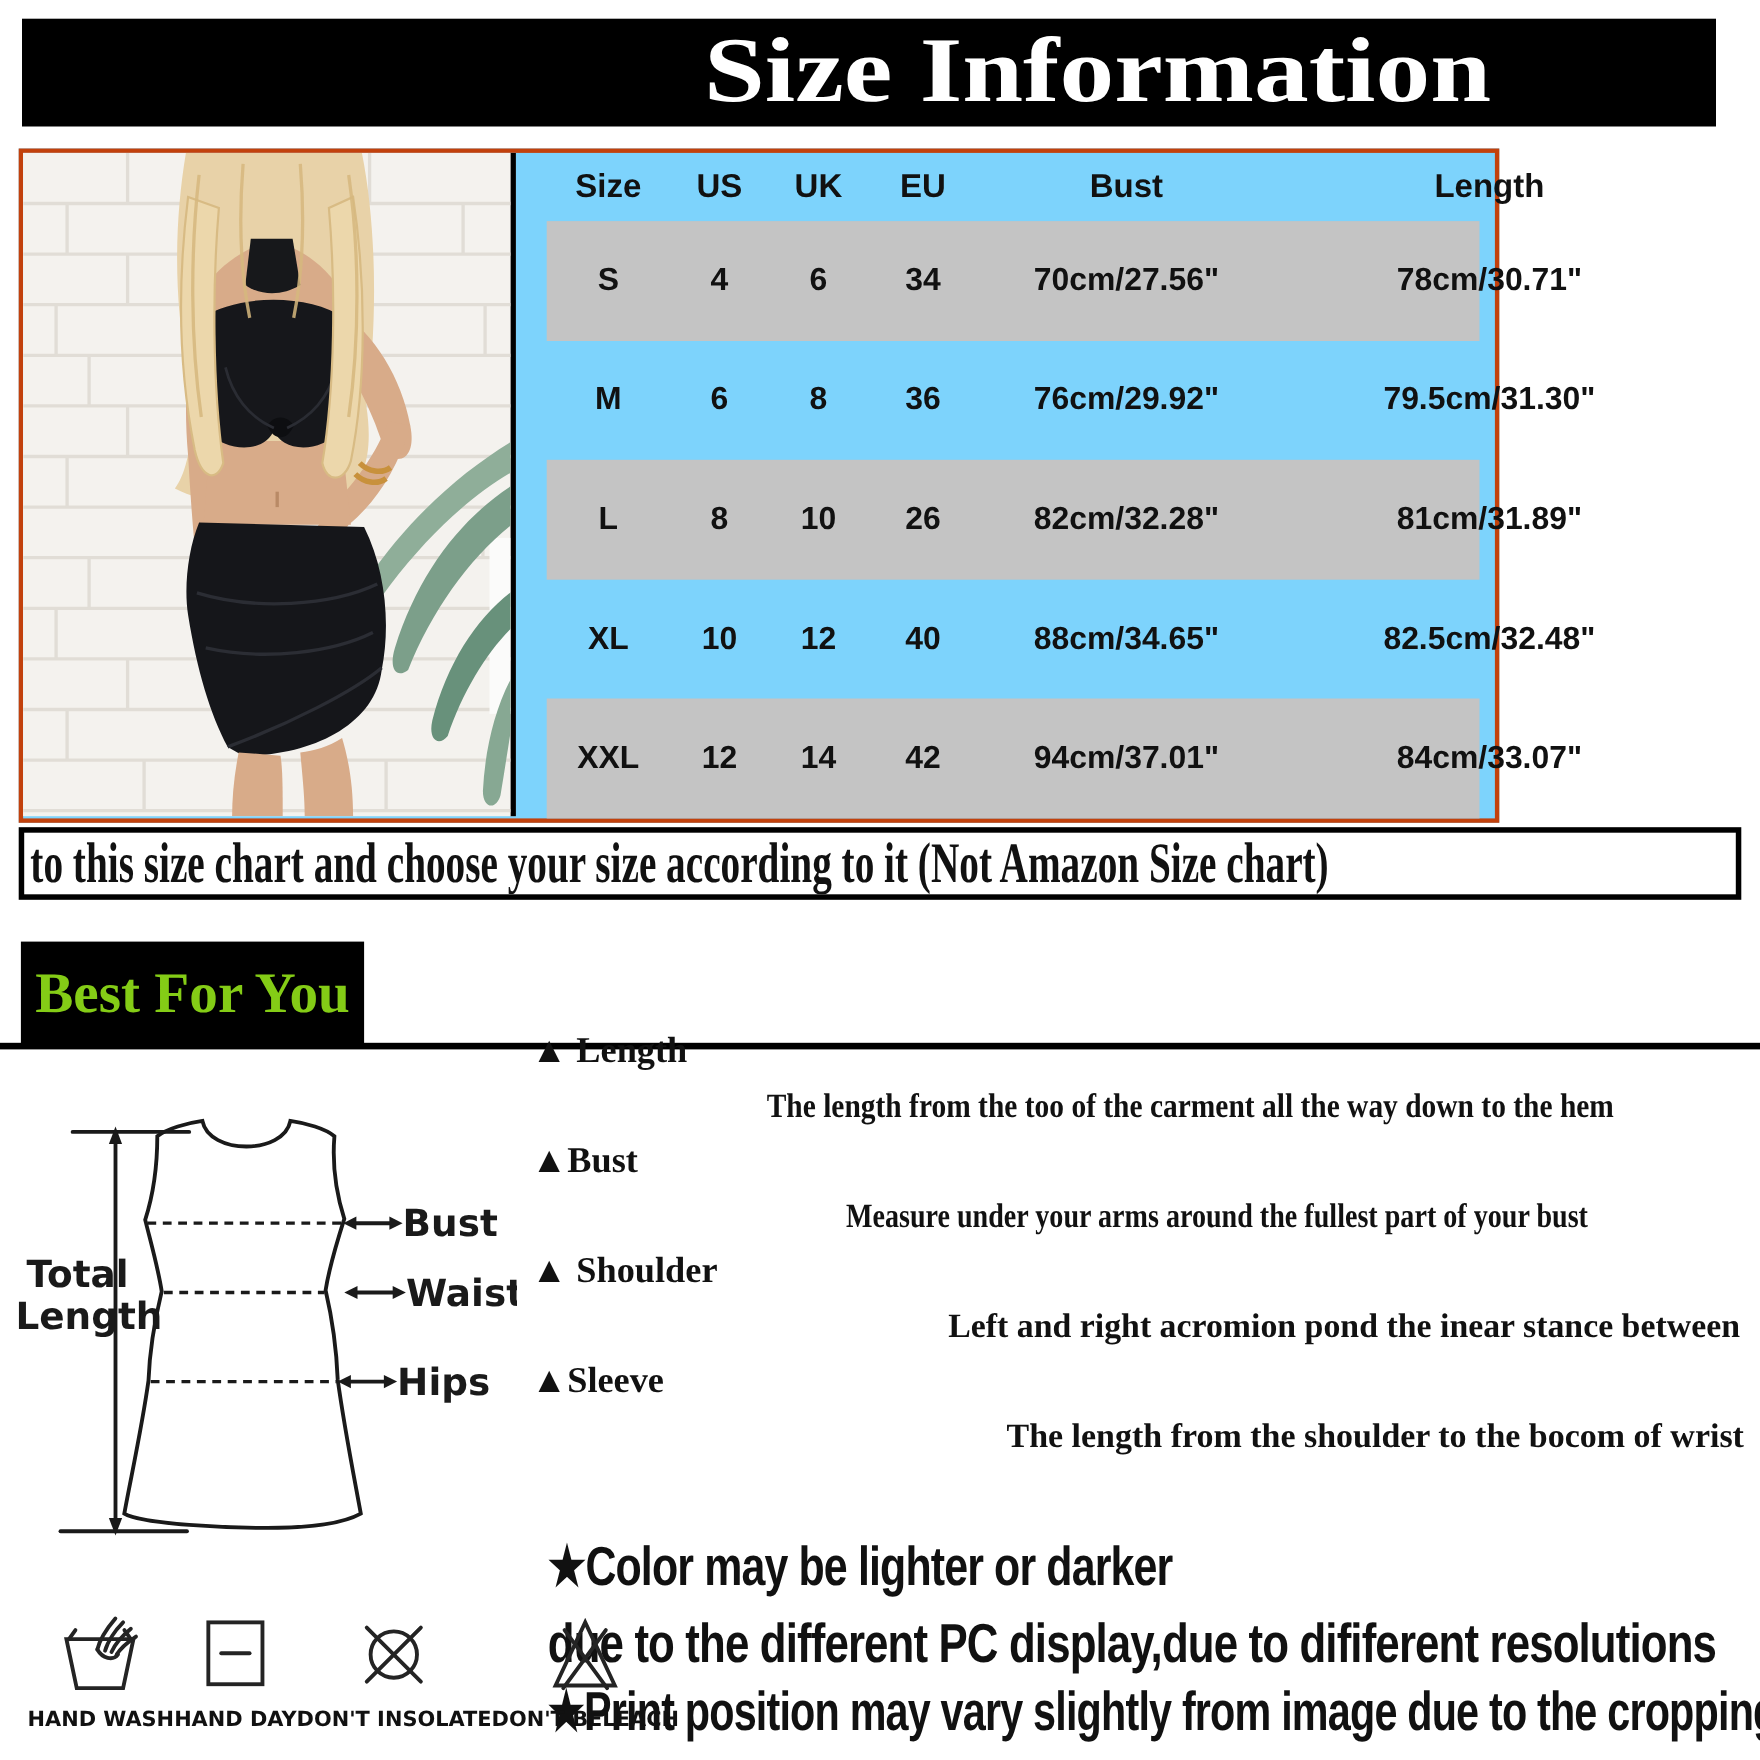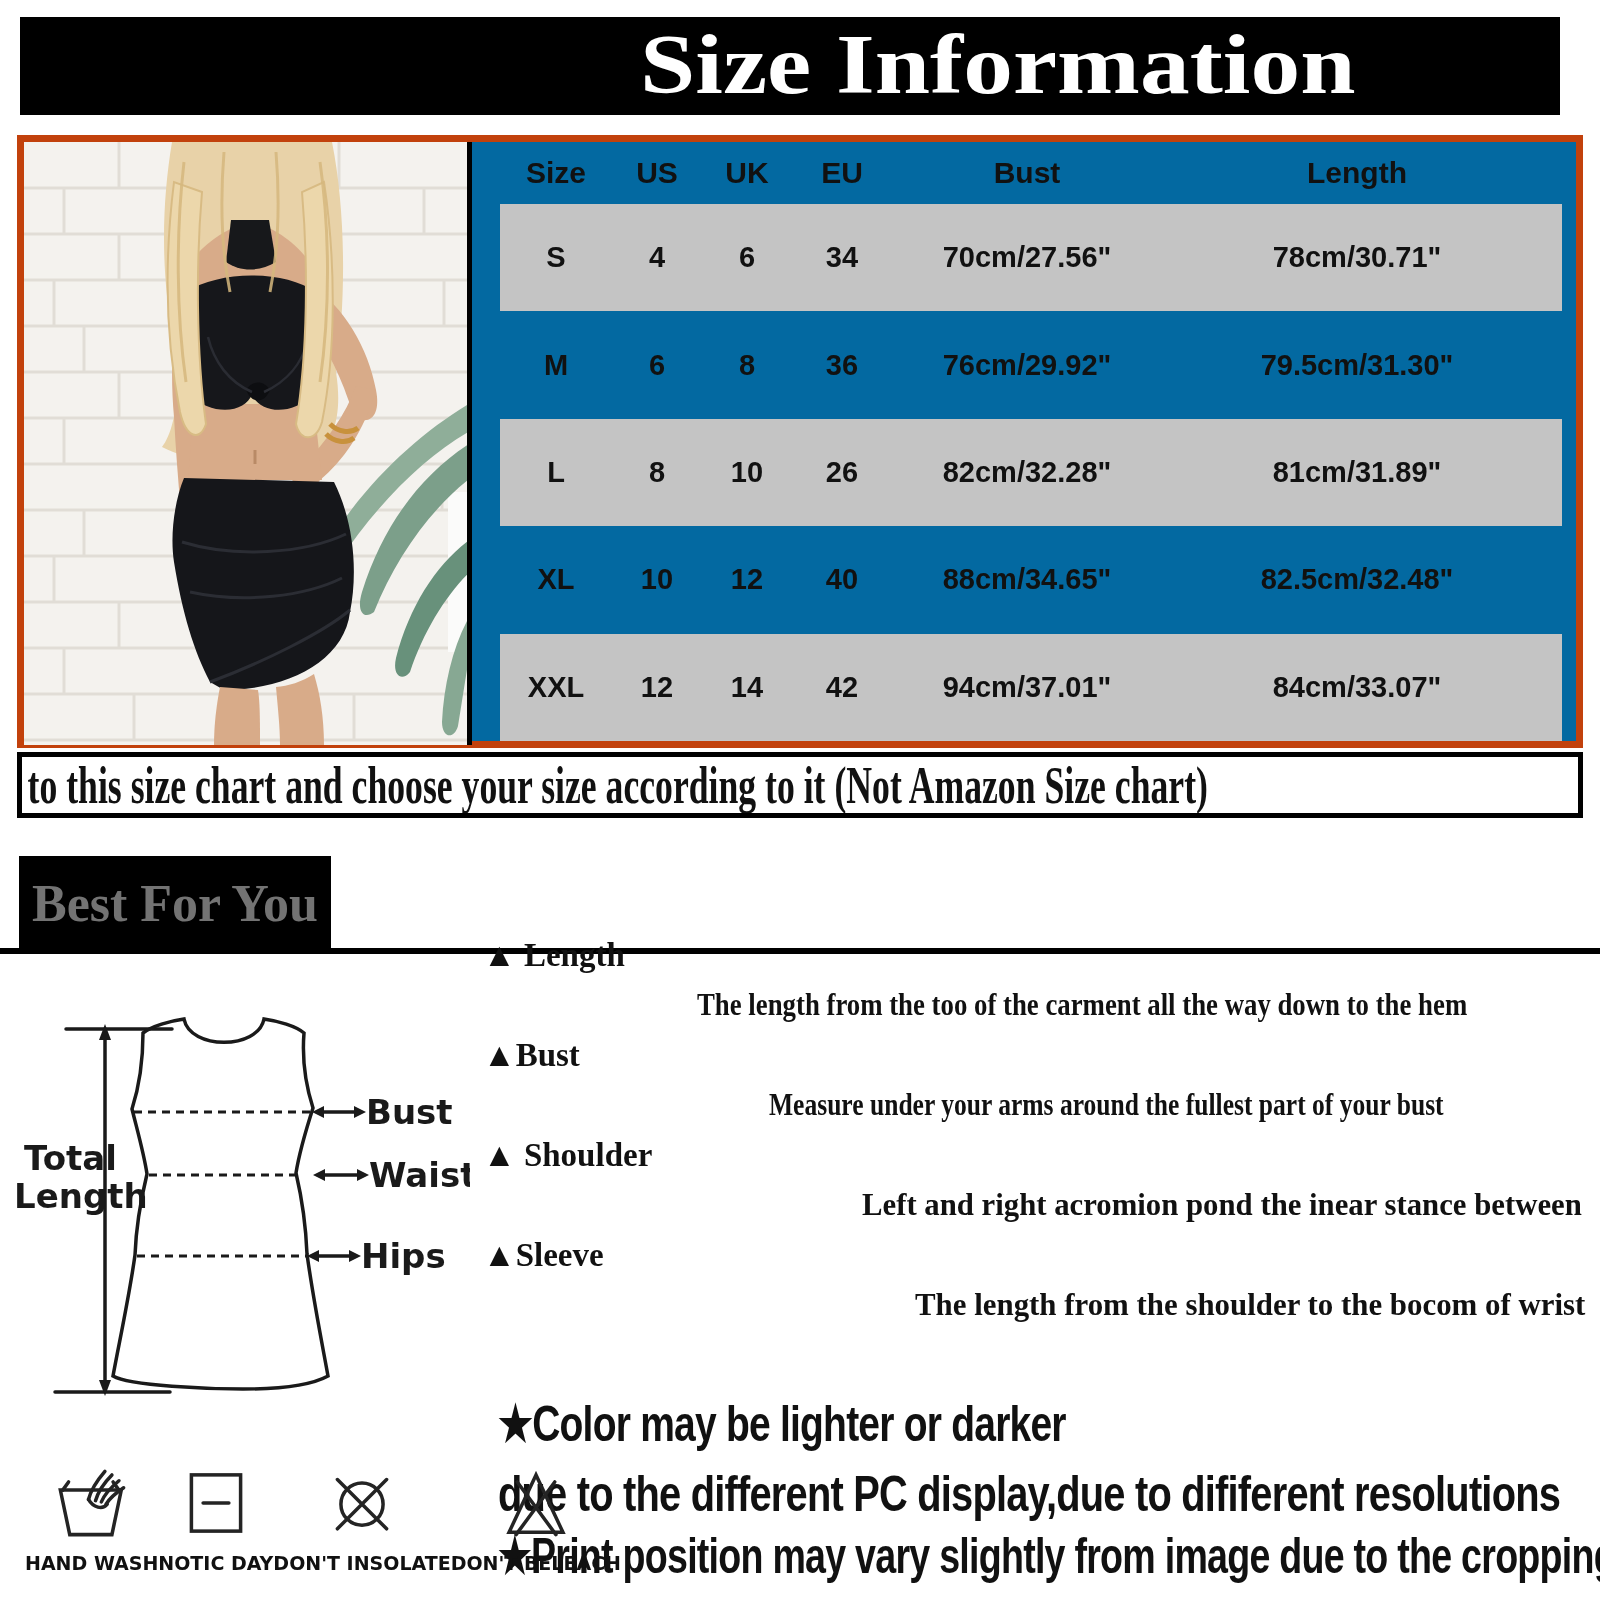--- a/index.html
+++ b/index.html
@@ -6,38 +6,38 @@
   #stage{position:relative;width:1600px;height:1600px;background:#fff;overflow:hidden;
          font-family:"Liberation Sans",sans-serif;color:#111;}
   .abs{position:absolute;}
 
   
   .banner{left:20px;top:17px;width:1540px;height:98px;background:var(--banner,#000);}
   .banner .title{position:absolute;left:620px;top:0;height:98px;line-height:96px;color:#fff;
     font-family:"Liberation Serif",serif;font-weight:bold;font-size:84px;white-space:nowrap;}
 
   
-  .content-box{left:17px;top:135px;width:1566px;height:613px;border:7px solid #c2410c;box-sizing:border-box;background:#0369a1;}
+  .content-box{left:17px;top:135px;width:1346px;height:613px;border:4px solid #c2410c;box-sizing:border-box;background:#7dd3fc;}
   .photo{position:absolute;left:0;top:0;width:443px;height:603px;border-right:5px solid #000;box-sizing:content-box;overflow:hidden;background:#f4f2ee;}
   .table-region{position:absolute;left:448px;top:0;right:0;bottom:0;display:flex;flex-direction:column;}
   .trow{position:relative;display:grid;grid-template-columns:112px 90px 90px 100px 270px 390px;
         padding-left:28px;align-items:center;flex:1;}
   .trow.thead{flex:none;height:62px;}
   .trow.stripe::before{content:'';position:absolute;left:28px;right:14px;top:0;bottom:0;background:var(--stripe,#c4c4c4);}
   .tcell,.thcell{position:relative;text-align:center;font-weight:bold;font-size:29px;white-space:nowrap;}
   .thcell{font-size:30px;}
 
   
   .notice-box{left:17px;top:752px;width:1566px;height:66px;border:5px solid #000;box-sizing:border-box;
     display:flex;align-items:center;justify-content:center;overflow:hidden;}
   .notice-text{font-family:"Liberation Serif",serif;font-weight:bold;font-size:52px;white-space:nowrap;}
 
   
   .badge{left:19px;top:856px;width:312px;height:94px;background:#000;display:flex;align-items:center;justify-content:center;}
-  .badge span{color:#737373;font-family:"Liberation Serif",serif;font-weight:bold;font-size:52px;white-space:nowrap;}
+  .badge span{color:#84cc16;font-family:"Liberation Serif",serif;font-weight:bold;font-size:52px;white-space:nowrap;}
   .rule{left:0;top:948px;width:1600px;height:6px;background:#000;}
 
   
   .diagram{left:0;top:958px;width:470px;height:495px;}
 
   
   .notes{left:483px;top:930px;width:1105px;}
   .nline{height:50px;line-height:50px;font-family:"Liberation Serif",serif;font-weight:bold;white-space:nowrap;}
   .nh{font-size:33px;}
   .nb{font-size:31px;text-align:right;}
@@ -273,21 +273,21 @@
         <path d="M46,8 C40,15 34,24 32,32 M52,11 C46,17 40,26 38,33 M58,16 C52,21 46,27 43,34 M62,22 C56,26 50,31 47,36"></path>
         <path d="M32,32 C36,39 44,41 48,36"></path>
       </svg>
       <div class="care-label">HAND WASH</div>
     </div>
     <div class="care-item">
       <svg viewBox="0 0 70 70" fill="none" stroke="#242424" stroke-width="3" stroke-linecap="round">
         <rect x="14" y="11" width="42" height="48"></rect>
         <path d="M24,35 H46"></path>
       </svg>
-      <div class="care-label">NOTIC DAY</div>
+      <div class="care-label">HAND DAY</div>
     </div>
     <div class="care-item">
       <svg viewBox="0 0 70 70" fill="none" stroke="#242424" stroke-width="3" stroke-linecap="round">
         <circle cx="35" cy="36" r="18"></circle>
         <path d="M14,15 L56,57 M56,15 L14,57"></path>
       </svg>
       <div class="care-label">DON'T INSOLATE</div>
     </div>
     <div class="care-item">
       <svg viewBox="0 0 70 70" fill="none" stroke="#242424" stroke-width="3" stroke-linecap="round">

